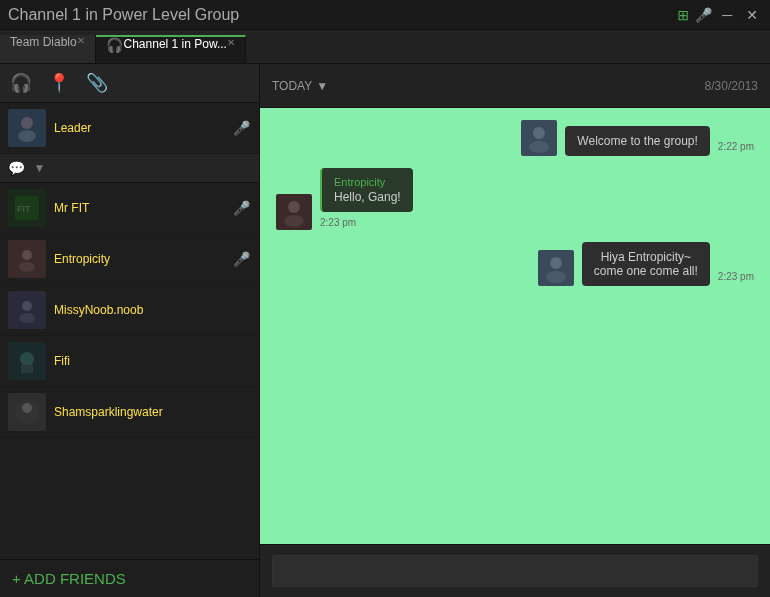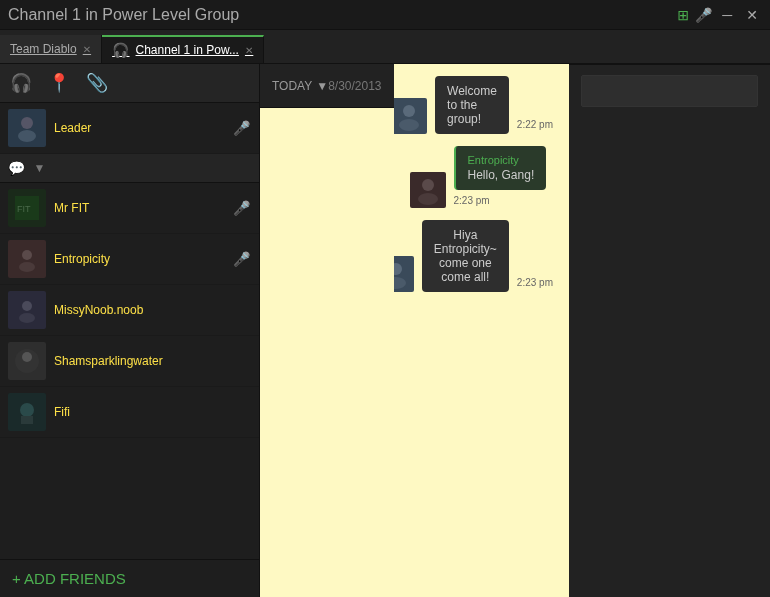--- a/index.html
+++ b/index.html
@@ -45,30 +45,27 @@
     
     .tab-bar {
       display: flex;
       background: #222;
       height: 34px;
       align-items: flex-end;
       border-bottom: 1px solid #111;
     }
     .tab {
       display: flex;
-      align-items: center;
       padding: 0 10px;
       height: 28px;
       font-size: 12px;
       cursor: pointer;
-      gap: 6px;
       background: #2a2a2a;
       border-right: 1px solid #111;
       color: #aaa;
-      text-decoration: underline;
     }
     .tab.active {
       background: #1a1a1a;
       color: #fff;
       border-top: 2px solid #4caf50;
     }
     .tab-close {
       color: #777;
       font-size: 10px;
       cursor: pointer;
@@ -173,22 +170,22 @@
       font-size: 15px;
       color: #4caf50;
       cursor: pointer;
       border-top: 1px solid #111;
     }
 
     
     .chat-area {
       flex: 1;
       display: flex;
-      flex-direction: row;
-      background: #fef9c3;
+      flex-direction: column;
+      background: #86efac;
     }
 
     
     .chat-header {
       display: flex;
       align-items: center;
       padding: 0 12px;
       height: 44px;
       background: #222;
       border-bottom: 1px solid #111;
@@ -404,42 +401,42 @@
               <rect x="2" y="2" width="24" height="24" fill="#2a2a3a"></rect>
               <circle cx="14" cy="10" r="5" fill="#4a4a5a"></circle>
               <ellipse cx="14" cy="22" rx="8" ry="5" fill="#3a3a4a"></ellipse>
             </svg>
           </div>
         </div>
         <span class="member-name">MissyNoob.noob</span>
       </div>
 
       <div class="member-item">
-        <div class="member-avatar" style="background:#2e2e2e;">
-          <div class="person-shape">
-            <svg width="28" height="28" viewBox="0 0 28 28">
-              <circle cx="14" cy="14" r="12" fill="#333"></circle>
-              <circle cx="14" cy="10" r="5" fill="#555"></circle>
-            </svg>
-          </div>
-        </div>
-        <span class="member-name">Shamsparklingwater</span>
-      </div>
-
-      <div class="member-item">
         <div class="member-avatar" style="background:#1a2a2a;">
           <div class="person-shape">
             <svg width="28" height="28" viewBox="0 0 28 28">
               <rect x="2" y="2" width="24" height="24" fill="#1a2a2a"></rect>
               <circle cx="14" cy="12" r="7" fill="#2a4a4a"></circle>
               <rect x="8" y="18" width="12" height="8" fill="#2a3a3a"></rect>
             </svg>
           </div>
         </div>
         <span class="member-name">Fifi</span>
+      </div>
+
+      <div class="member-item">
+        <div class="member-avatar" style="background:#2e2e2e;">
+          <div class="person-shape">
+            <svg width="28" height="28" viewBox="0 0 28 28">
+              <circle cx="14" cy="14" r="12" fill="#333"></circle>
+              <circle cx="14" cy="10" r="5" fill="#555"></circle>
+            </svg>
+          </div>
+        </div>
+        <span class="member-name">Shamsparklingwater</span>
       </div>
     </div>
 
     <div class="add-friends">+ ADD FRIENDS</div>
   </div>
 
   <div class="chat-area">
 
     <div class="chat-header">
       <div class="chat-today">

